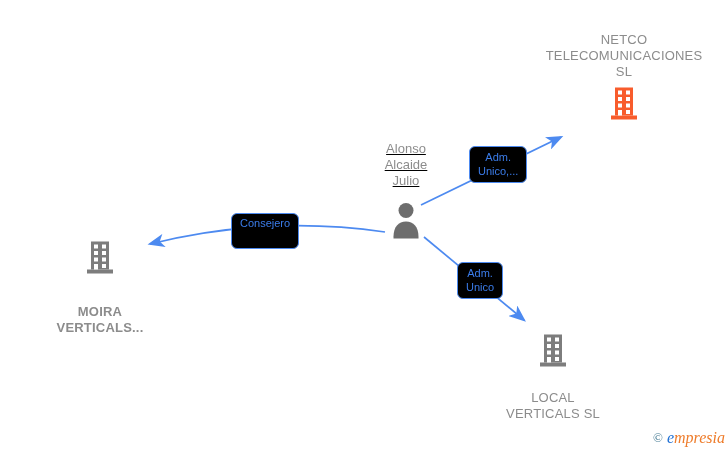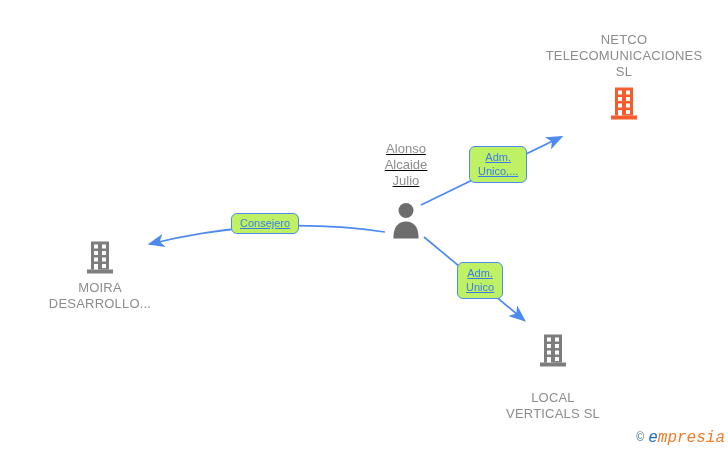--- a/index.html
+++ b/index.html
@@ -41,45 +41,44 @@
     white-space: nowrap;
   }
   .node-label .line { display: block; }
   .company .node-label { letter-spacing: 0.2px; }
   .node-icon { display: block; }
   .netco-group   { left: 536px; top: 32px;  width: 176px; }
   .netco-group .node-icon  { margin-top: 7px; }
   .person-group  { left: 346px; top: 141px; width: 120px; text-decoration: underline; }
   .person-group .node-icon { margin-top: 12px; }
   .moira-group   { left: 19px;  top: 241px; width: 162px; }
-  .moira-group .node-label { margin-top: 1px; }
+  .moira-group .node-label { margin-top: 25px; font-weight: bold; }
   .local-group   { left: 473px; top: 334px; width: 160px; }
   .local-group .node-label { margin-top: 18px; }
   .edge-label {
     position: absolute;
-    background: #bef264;
+    background: #000000;
     border: 1.5px solid #4d8af0;
     border-radius: 6px;
     color: #3b7ce9;
     font-size: 11px;
     line-height: 14px;
     text-align: center;
     padding: 3px 8px 4px 8px;
     white-space: nowrap;
-    text-decoration: underline;
   }
   .edge-label .line { display: block; }
-  .label-consejero { left: 231px; top: 213px; padding: 2px 8px 3px 8px; }
+  .label-consejero { left: 231px; top: 213px; padding: 2px 8px 18px 8px; }
   .label-adm-unico-1 { left: 469px; top: 146px; }
   .label-adm-unico-2 { left: 457px; top: 262px; }
   .watermark {
     position: absolute;
     right: 3px;
     bottom: 3px;
-    font-family: Liberation Mono, monospace;
+    font-family: Liberation Serif, serif;
     font-style: italic;
     font-size: 16px;
     line-height: 18px;
   }
   .watermark .copy {
     font-style: normal;
     font-size: 13px;
     color: #4a7e96;
     margin-right: 4px;
     vertical-align: 1px;
@@ -159,21 +158,21 @@
           <rect x="20" y="10" width="4" height="4"></rect>
           <rect x="12" y="16.5" width="4" height="4"></rect>
           <rect x="20" y="16.5" width="4" height="4"></rect>
           <rect x="20" y="23" width="4" height="4"></rect>
           <rect x="12" y="23" width="4" height="5.5"></rect>
         </g>
       </svg>
     </span>
     <div class="node-label">
       <span class="line">MOIRA</span>
-      <span class="line">DESARROLLO...</span>
+      <span class="line">VERTICALS...</span>
     </div>
   </div>
 
   <div class="node company local-group">
     <span class="node-icon">
       <svg width="36" height="34" viewBox="0 0 36 34">
         <g fill="#7d7d7d">
           <rect x="5" y="28.5" width="26" height="4"></rect>
           <rect x="9" y="0.5" width="18" height="28"></rect>
         </g>

